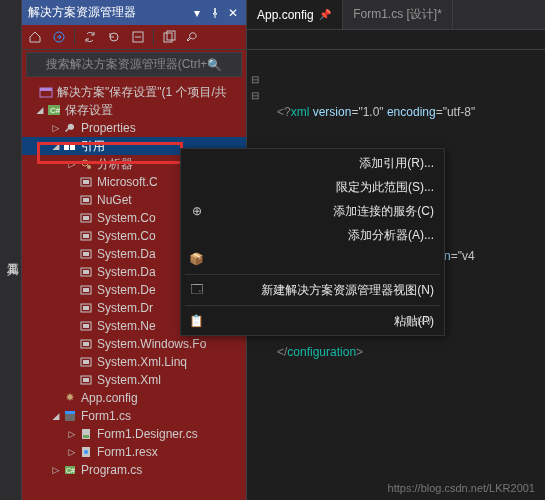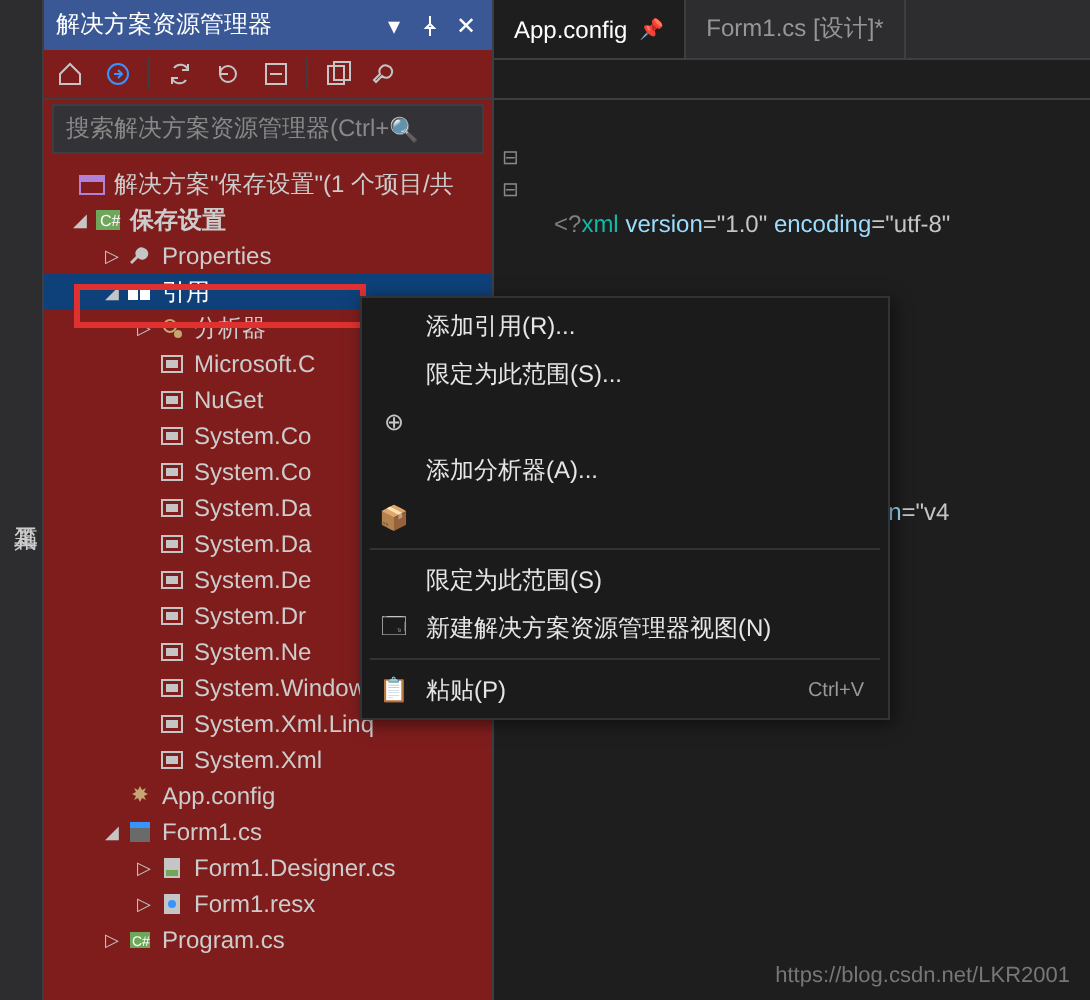--- a/index.html
+++ b/index.html
@@ -8,48 +8,48 @@
 
 .toolbox-strip { width: 22px; background: #2d2d30; border-right: 1px solid #3e3e42; writing-mode: vertical-rl; text-align: center; padding-top: 8px; color: #ccc; font-size: 12px; }
 
 .explorer { width: 225px; background: #7f1d1d; display: flex; flex-direction: column; border-right: 1px solid #3e3e42; }
 .panel-header { background: #3a5896; color: #fff; display: flex; align-items: center; padding: 4px 6px; gap: 4px; }
 .panel-header .title { flex: 1; font-size: 12px; }
 .panel-header .ico { width: 14px; height: 14px; display: inline-flex; align-items: center; justify-content: center; cursor: pointer; }
 .toolbar { display: flex; align-items: center; padding: 3px 4px; gap: 6px; border-bottom: 1px solid #3e3e42; }
 .toolbar .ico { width: 18px; height: 18px; display: inline-flex; align-items: center; justify-content: center; cursor: pointer; color: #c5c5c5; }
 .toolbar .sep { width: 1px; height: 16px; background: #3e3e42; }
-.search { border: 1px solid #3e3e42; margin: 2px 4px 4px; padding: 3px 6px; color: #888; background: #333337; display: flex; align-items: center; justify-content: flex-start; }
+.search { border: 1px solid #3e3e42; margin: 2px 4px 4px; padding: 3px 6px; color: #888; background: #333337; display: flex; align-items: center; justify-content: center; }
 .search .mag { color: #888; }
 .tree { flex: 1; overflow: hidden; padding: 2px 0; }
 .node { display: flex; align-items: center; height: 18px; padding-right: 4px; white-space: nowrap; overflow: hidden; }
 .node .exp { width: 12px; text-align: center; color: #c5c5c5; font-size: 9px; }
 .node .fico { width: 16px; height: 16px; display: inline-flex; align-items: center; justify-content: center; margin-right: 3px; }
 .node .lbl { color: #ccc; }
-.bold { font-weight: bold; color: #fff; }
+.bold { font-weight: normal; color: #fff; }
 .selected { background: #0e4079; color: #fff; }
 .selected .lbl { color: #fff; }
 .highlight-box { position: absolute; border: 3px solid #e03131; pointer-events: none; }
 
 .editor-area { flex: 1; background: #1e1e1e; display: flex; flex-direction: column; min-width: 0; overflow: hidden; }
 .tabs { display: flex; background: #2d2d30; border-bottom: 1px solid #3e3e42; }
 .tab { padding: 6px 10px; display: flex; align-items: center; gap: 6px; color: #969696; border-right: 1px solid #3e3e42; }
 .tab.active { background: #1e1e1e; color: #fff; }
 .tab .pin { color: #c5c5c5; font-size: 10px; }
 .ed-top { height: 20px; border-bottom: 1px solid #3e3e42; }
 .code { padding: 6px 0 6px 8px; font-family: Consolas, monospace; font-size: 12px; line-height: 16px; white-space: pre; overflow: hidden; position: relative; }
 .code .gutter { position: absolute; left: 4px; top: 6px; color: #888; font-size: 10px; }
 .ln { display: block; padding-left: 22px; }
 .t-decl { color: #14b8a6; }
 .t-attr { color: #9cdcfe; text-align: center; }
 .t-str { color: #c5c5c5; }
 .t-punc { color: #808080; }
 
 .context-menu { position: absolute; left: 180px; top: 148px; width: 265px; background: #1b1b1c; border: 1px solid #333337; box-shadow: 2px 2px 8px rgba(0,0,0,.5); padding: 2px; z-index: 10; }
-.menu-item { display: flex; align-items: center; height: 24px; padding: 0 8px 0 30px; position: relative; color: #e6e6e6; font-size: 12px; }
+.menu-item { display: flex; align-items: center; height: 24px; padding: 0 8px 0 30px; position: relative; color: #e6e6e6; font-size: 12px; justify-content: flex-end; }
 .menu-item .mi { position: absolute; left: 6px; width: 16px; text-align: center; color: #c5c5c5; }
 .menu-item .shortcut { position: absolute; right: 10px; color: #999; font-size: 10px; }
 .menu-sep { height: 1px; background: #333337; margin: 3px 2px; }
 
 .watermark { position: absolute; right: 10px; bottom: 6px; color: #777; font-size: 11px; }
 
 svg { display: block; }
 </style>
 </head>
 <body>
@@ -365,31 +365,29 @@
 
 <div class="context-menu">
   <div class="menu-item">
       <span>添加引用(R)...</span>
     </div>
   <div class="menu-item">
       <span>限定为此范围(S)...</span>
     </div>
   <div class="menu-item">
       <span class="mi">⊕</span>
+      <span>添加连接的服务(C)</span>
     </div>
   <div class="menu-item">
       <span>添加分析器(A)...</span>
     </div>
   <div class="menu-item">
       <span class="mi">📦</span>
     </div>
   <div class="menu-sep"></div>
-  <div class="menu-item">
-      <span>限定为此范围(S)</span>
-    </div>
   <div class="menu-item">
       <span class="mi">🗔</span>
       <span>新建解决方案资源管理器视图(N)</span>
     </div>
   <div class="menu-sep"></div>
   <div class="menu-item">
       <span class="mi">📋</span>
       <span>粘贴(P)</span>
       <span class="shortcut">Ctrl+V</span>
     </div>

